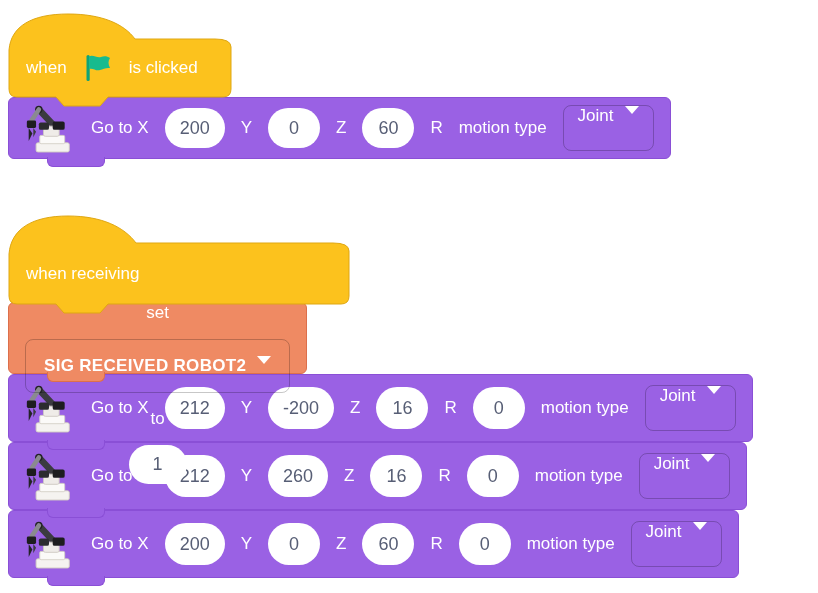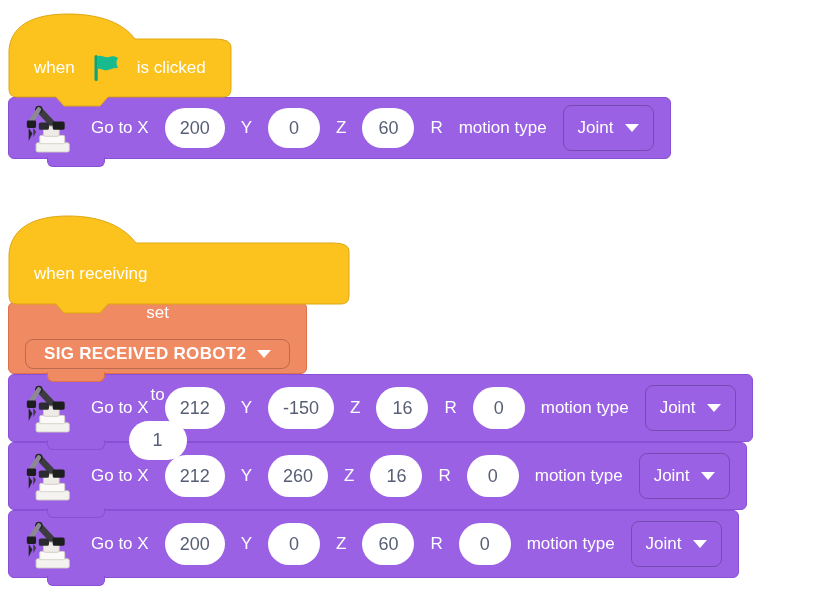--- a/index.html
+++ b/index.html
@@ -4,21 +4,21 @@
 <style>
   html,body{margin:0;padding:0;background:#fff;}
   .canvas{
     position:relative;width:818px;height:593px;background:#fff;overflow:hidden;
     font-family:"Liberation Sans",sans-serif;
   }
   
   .hat{position:absolute;left:8px;}
   .hat svg.hat-shape{position:absolute;left:0;top:0;display:block;}
   .hat-content{
-    position:absolute;left:8px;right:0;display:flex;align-items:center;
+    position:absolute;left:0;right:0;display:flex;align-items:center;
     padding:0 18px;gap:14px;color:#fff;font-size:17px;font-weight:500;
   }
   
   .stack{
     position:absolute;left:8px;display:inline-flex;align-items:center;
     gap:16px;padding:0 16px;box-sizing:border-box;
     border-radius:6px;white-space:nowrap;
   }
   .stack.goto{
     background:var(--motion-purple,#9a61e4);
@@ -48,25 +48,25 @@
   .oval{
     display:inline-flex;align-items:center;justify-content:center;
     background:#fff;border-radius:999px;min-width:52px;height:42px;
     padding:9px 15px;box-sizing:border-box;
     color:var(--input-text,#575e75);font-size:18px;font-weight:400;
   }
   .goto0 .oval{height:40px;}
   .setblk .oval{height:46px;min-width:58px;}
   
   .dropdown{
-    display:inline-flex;align-items:center;gap:11px;cursor:pointer;
+    display:inline-flex;align-items:flex-start;gap:11px;cursor:pointer;
     border-radius:8px;height:44px;padding:0 14px;
     border:1px solid rgba(0,0,0,0.22);color:#fff;font-size:17px;font-weight:500;
   }
-  .setblk .dropdown{height:46px;padding:4px 18px;font-weight:600;letter-spacing:.3px;}
+  .setblk .dropdown{height:46px;padding:16px 18px;font-weight:600;letter-spacing:.3px;}
   .hat .dropdown{height:44px;min-width:150px;justify-content:center;font-weight:600;}
   .caret{
     width:0;height:0;border-left:7px solid transparent;
     border-right:7px solid transparent;border-top:8px solid #fff;
   }
   .robot-icon{flex:0 0 auto;margin-right:2px;}
   .flag-icon{flex:0 0 auto;}
 </style>
 </head>
 <body>
@@ -144,21 +144,21 @@
       <rect x="20" y="26" width="17" height="11" rx="2" fill="#efece8" stroke="#cfcac2"></rect>
       <rect x="30" y="21" width="13" height="9" rx="2" fill="#1d1d1f"></rect>
       <rect x="15" y="22" width="11" height="8" rx="2" fill="#2c2c30"></rect>
       <rect x="2" y="20" width="10" height="8" rx="1.5" fill="#1d1d1f"></rect>
       <path d="M4 28 L4 42 L8 34 Z" fill="#232326"></path>
       <path d="M9 28 L9 38 L12 32 Z" fill="#3b3b40"></path>
     </svg>
     <span class="blabel">Go to X</span>
     <span class="oval">212</span>
     <span class="blabel">Y</span>
-    <span class="oval">-150</span>
+    <span class="oval">-200</span>
     <span class="blabel">Z</span>
     <span class="oval">16</span>
     <span class="blabel">R</span>
     <span class="oval">0</span>
     <span class="blabel">motion type</span>
     <span class="dropdown">
       <span>Joint</span>
       <span class="caret"></span>
     </span>
   </div>

